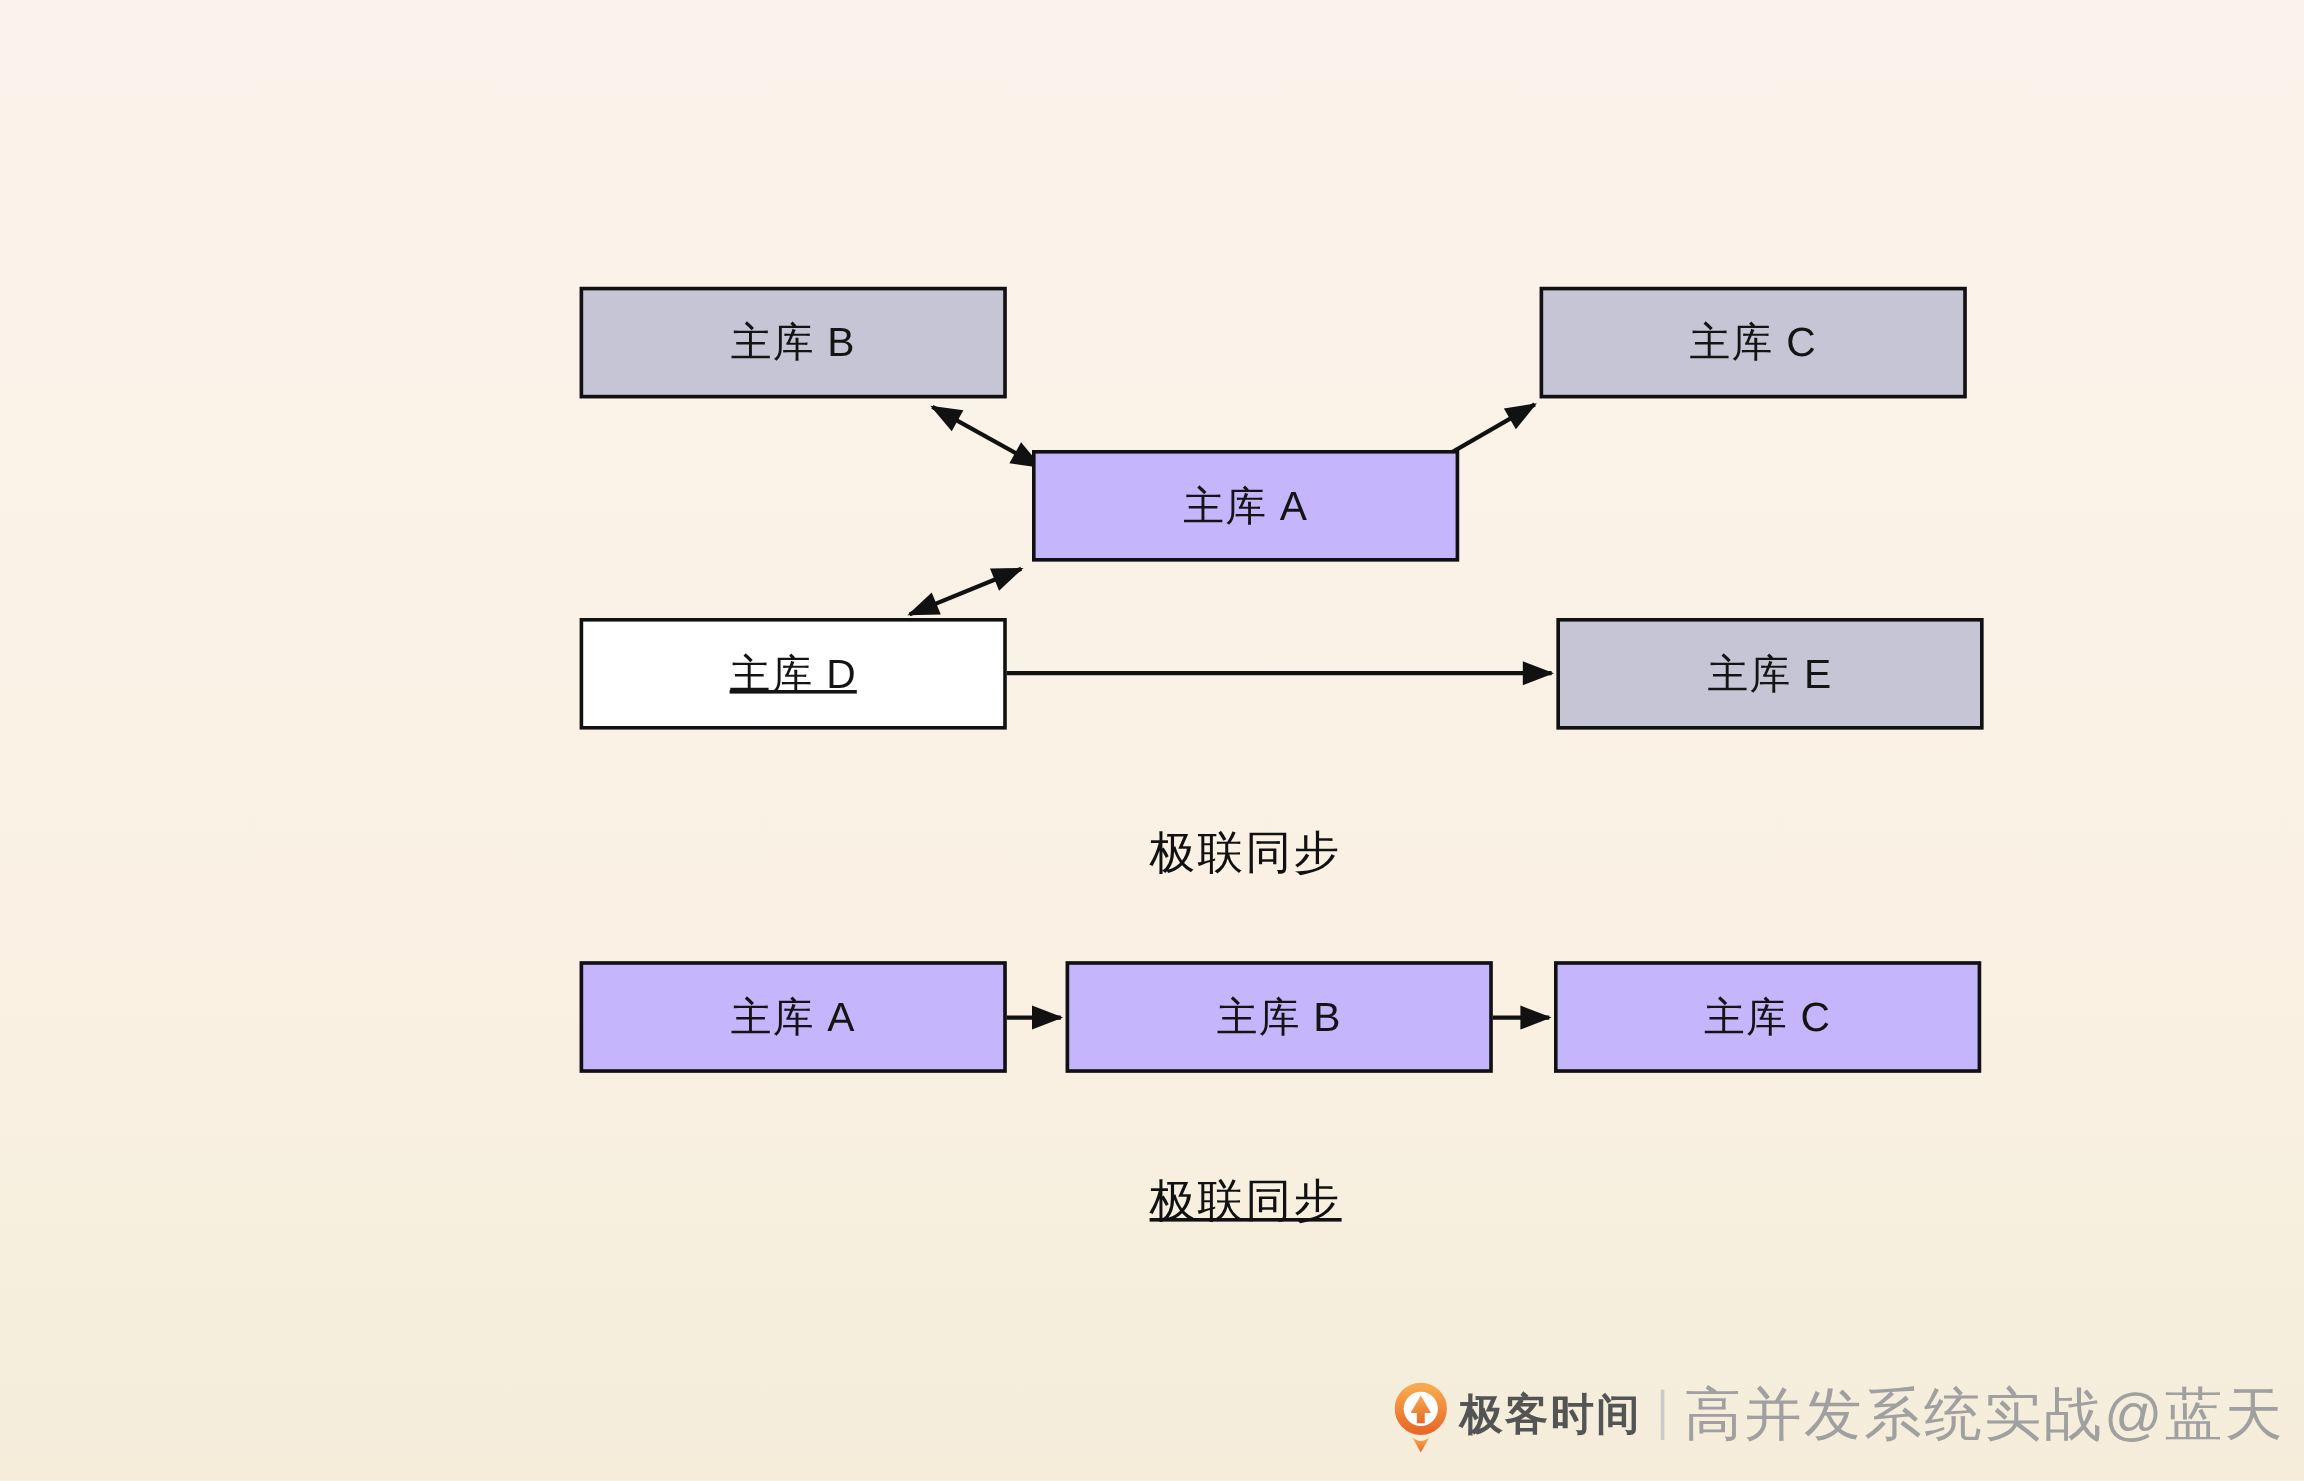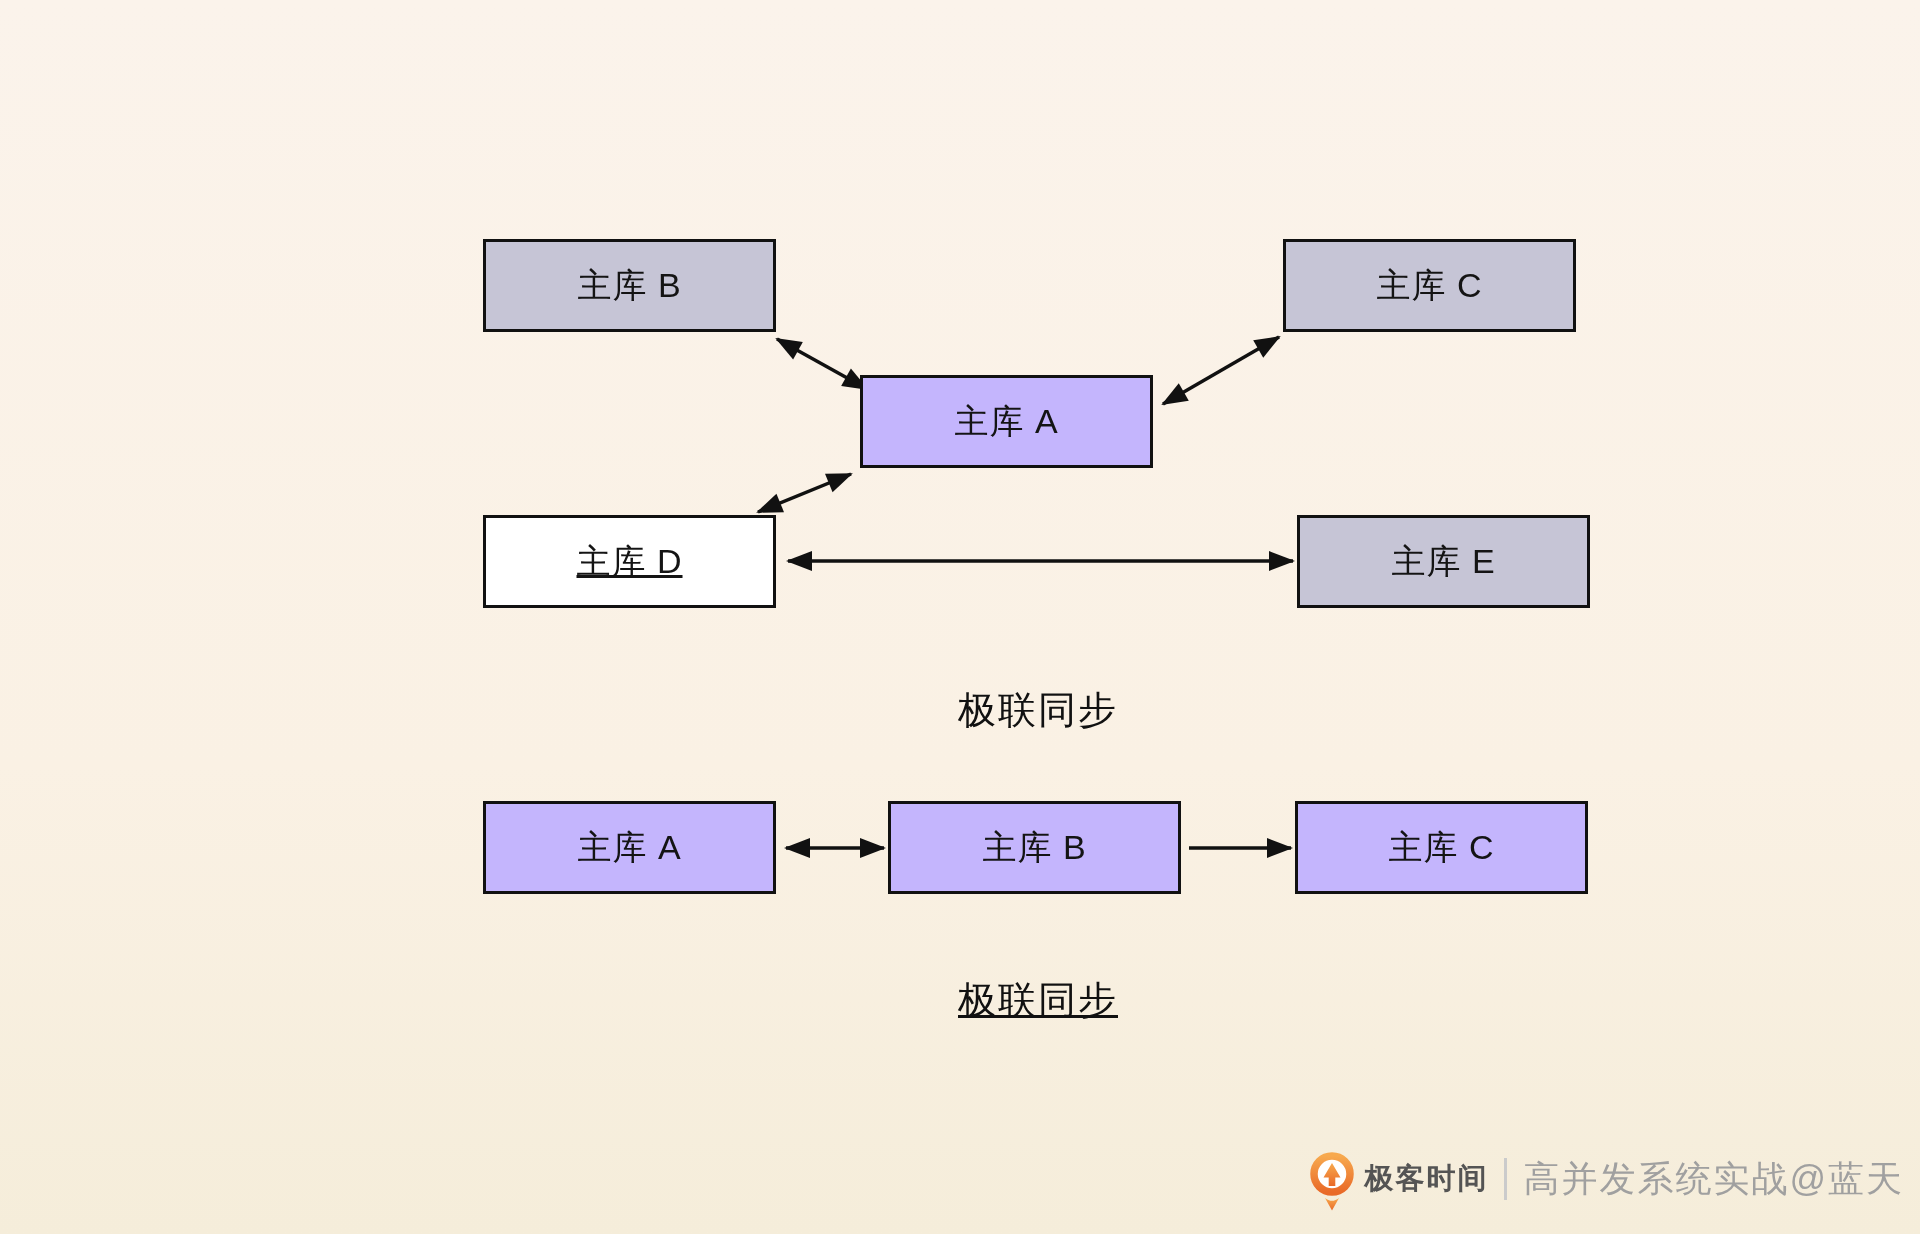--- a/index.html
+++ b/index.html
@@ -5,21 +5,21 @@
   html,body{margin:0;padding:0;}
   body{
     width:1920px;height:1234px;overflow:hidden;
     font-family:"Liberation Sans","DejaVu Sans",sans-serif;
     background:linear-gradient(180deg,#FBF3EB 0%,#FAF1E4 62%,#F5EDDA 100%);
     position:relative;
   }
   .stage{position:absolute;inset:0;}
   svg.arrows{position:absolute;left:0;top:0;}
   .node{
-    position:absolute;width:293px;height:93px;box-sizing:border-box;
+    position:absolute;width:356px;height:93px;box-sizing:border-box;
     border:3px solid #111;display:flex;align-items:center;justify-content:center;
     font-size:34px;color:#141414;letter-spacing:1px;
   }
   .fill-lavender{background:#C6C5D6;}
   .fill-yellow{background:#c4b5fd;}
   .fill-white{background:#FFFFFF;text-decoration:underline;}
   
   .pos-star-b{left:483px;top:239px;}
   .pos-star-c{left:1283px;top:239px;}
   .pos-star-a{left:860px;top:375px;}
@@ -33,23 +33,23 @@
     position:absolute;left:1038px;transform:translateX(-50%);
     font-size:38px;color:#111;letter-spacing:2px;white-space:nowrap;
   }
   .title-star{top:685px;}
   .title-cascade{top:975px;text-decoration:underline;}
   .watermark{
     position:absolute;right:16px;top:1148px;height:62px;
     display:flex;align-items:center;white-space:nowrap;
   }
   .wm-logo{margin-right:10px;transform:translateY(3px);}
-  .wm-brand{font-size:29px;font-weight:600;color:#545454;letter-spacing:2px;}
+  .wm-brand{font-size:36px;font-weight:600;color:#545454;letter-spacing:2px;}
   .wm-divider{width:3px;height:42px;background:#CBCBCB;margin:0 16px;}
-  .wm-credit{font-size:36px;font-weight:500;color:#A0A0A0;letter-spacing:2px;}
+  .wm-credit{font-size:48px;font-weight:500;color:#A0A0A0;letter-spacing:2px;}
 </style>
 </head>
 <body>
 
 <div class="stage">
 
   <svg class="arrows" width="1920" height="1234" viewBox="0 0 1920 1234">
     <defs>
       <marker id="ah" markerUnits="userSpaceOnUse" markerWidth="30" markerHeight="24" refX="26" refY="12" orient="auto-start-reverse">
         <path d="M2,2 L28,12 L2,22 Z" fill="#111"></path>

